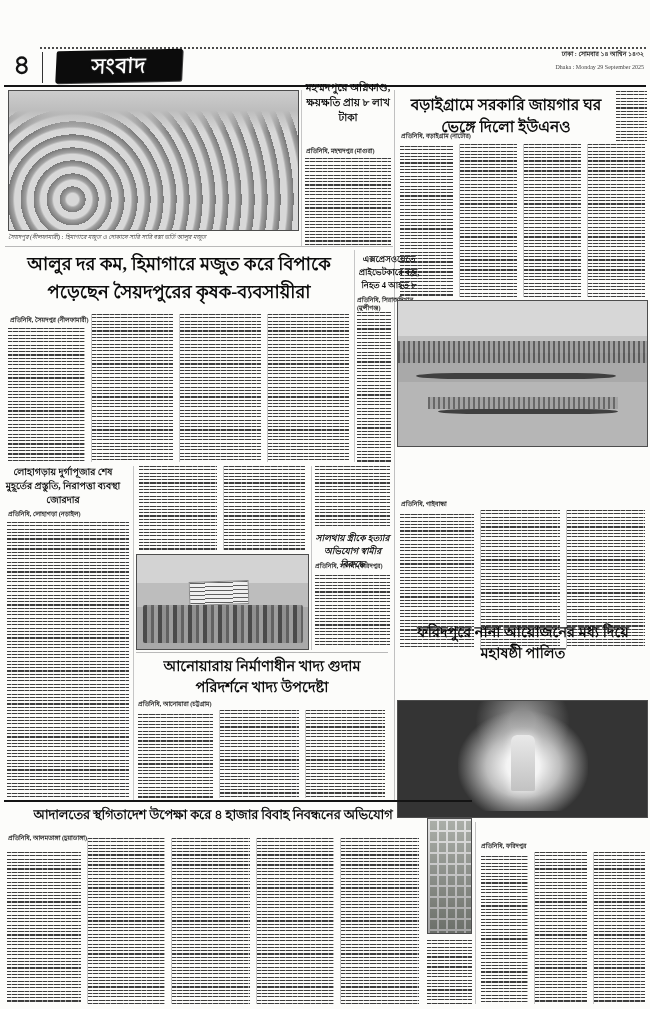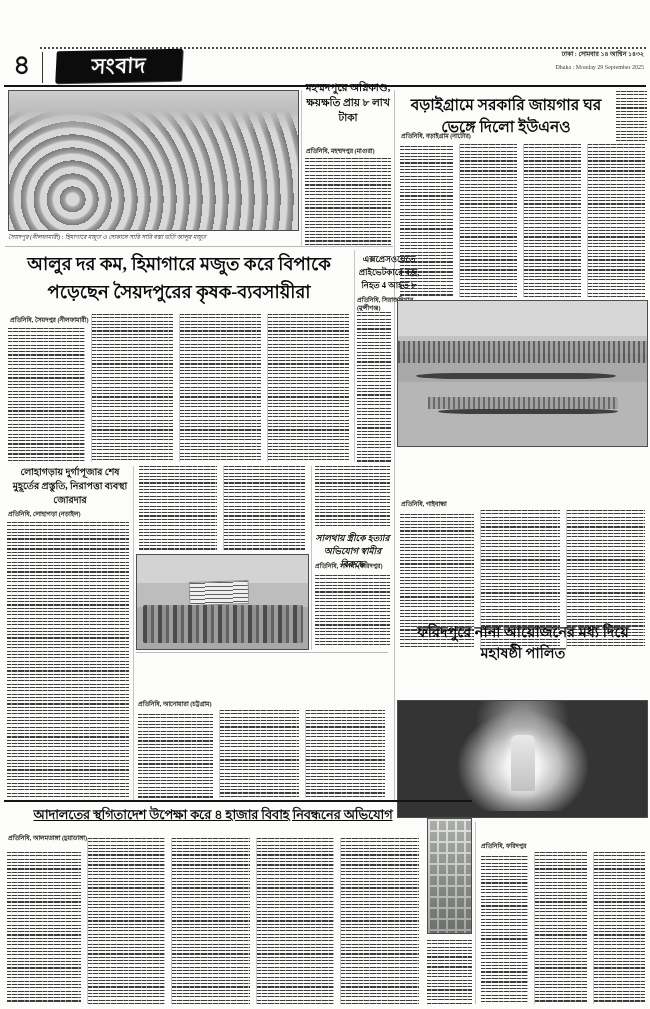--- a/index.html
+++ b/index.html
@@ -140,21 +140,21 @@
   </div>
   <div class="abs" style="left:401px;top:500px;width:90px;">
     <div class="tiny">প্রতিনিধি, গাইবান্ধা</div>
   </div>
   <div class="abs cols" style="left:397px;top:510px;width:251px;height:138px;">
     <div class="c ftx" style="margin-top:4px;"></div>
     <div class="c ftx"></div>
     <div class="c ftx"></div>
   </div>
 
-  <div class="abs hl" style="left:9px;top:466px;width:122px;font-size:9.5px;">লোহাগড়ায় দুর্গাপূজার শেষ মুহূর্তের প্রস্তুতি, নিরাপত্তা ব্যবস্থা জোরদার</div>
+  <div class="abs hl" style="left:2px;top:466px;width:122px;font-size:9.5px;">লোহাগড়ায় দুর্গাপূজার শেষ মুহূর্তের প্রস্তুতি, নিরাপত্তা ব্যবস্থা জোরদার</div>
   <div class="abs" style="left:8px;top:510px;width:122px;">
     <div class="tiny">প্রতিনিধি, লোহাগড়া (নড়াইল)</div>
   </div>
   <div class="abs ftx" style="left:7px;top:522px;width:122px;height:276px;"></div>
   <div class="abs vrule" style="left:133px;top:466px;height:334px;background:#c6c6c6;"></div>
 
   <div class="abs cols" style="left:136px;top:466px;width:172px;height:84px;">
     <div class="c ftx"></div>
     <div class="c ftx"></div>
   </div>
@@ -166,20 +166,21 @@
     <div class="tiny">প্রতিনিধি, সালথা (ফরিদপুর)</div>
   </div>
   <div class="abs ftx" style="left:315px;top:575px;width:75px;height:73px;"></div>
 
   <div class="abs photo ph-march" style="left:136px;top:554px;width:173px;height:96px;">
     <div class="abs banner" style="left:52px;top:26px;width:58px;height:22px;transform:rotate(-2deg);"></div>
     <div class="abs figures" style="left:6px;top:50px;width:160px;height:38px;opacity:.85;"></div>
   </div>
 
   <div class="abs lrule" style="left:136px;top:652px;width:252px;height:1px;"></div>
+  <div class="abs hl" style="left:136px;top:656px;width:252px;font-size:14.5px;">আনোয়ারায় নির্মাণাধীন খাদ্য গুদাম পরিদর্শনে খাদ্য উপদেষ্টা</div>
   <div class="abs" style="left:138px;top:700px;width:110px;">
     <div class="tiny">প্রতিনিধি, আনোয়ারা (চট্টগ্রাম)</div>
   </div>
   <div class="abs cols" style="left:135px;top:710px;width:253px;height:88px;">
     <div class="c ftx" style="margin-top:4px;"></div>
     <div class="c ftx"></div>
     <div class="c ftx"></div>
   </div>
 
   <div class="abs hl" style="left:400px;top:622px;width:246px;font-size:14.5px;">ফরিদপুরে নানা আয়োজনের মধ্য দিয়ে মহাষষ্ঠী পালিত</div>
@@ -191,21 +192,21 @@
     <div class="tiny">প্রতিনিধি, ফরিদপুর</div>
   </div>
   <div class="abs cols" style="left:478px;top:852px;width:170px;height:152px;">
     <div class="c ftx" style="margin-top:4px;"></div>
     <div class="c ftx"></div>
     <div class="c ftx"></div>
   </div>
   <div class="abs vrule" style="left:475px;top:822px;height:182px;background:#c0c0c0;"></div>
 
   <div class="abs hrule" style="left:4px;top:800px;width:468px;height:1.5px;"></div>
-  <div class="abs hl" style="left:4px;top:806px;width:418px;font-size:13px;white-space:nowrap;overflow:hidden;letter-spacing:-0.2px;text-decoration:underline;">আদালতের স্থগিতাদেশ উপেক্ষা করে ৪ হাজার বিবাহ নিবন্ধনের অভিযোগ</div>
+  <div class="abs hl" style="left:4px;top:806px;width:418px;font-size:13px;white-space:nowrap;overflow:hidden;letter-spacing:-0.2px;">আদালতের স্থগিতাদেশ উপেক্ষা করে ৪ হাজার বিবাহ নিবন্ধনের অভিযোগ</div>
   <div class="abs" style="left:8px;top:834px;width:110px;">
     <div class="tiny">প্রতিনিধি, আলমডাঙ্গা (চুয়াডাঙ্গা)</div>
   </div>
   <div class="abs cols" style="left:4px;top:838px;width:418px;height:166px;">
     <div class="c ftx" style="margin-top:14px;"></div>
     <div class="c ftx"></div>
     <div class="c ftx"></div>
     <div class="c ftx"></div>
     <div class="c ftx"></div>
   </div>

